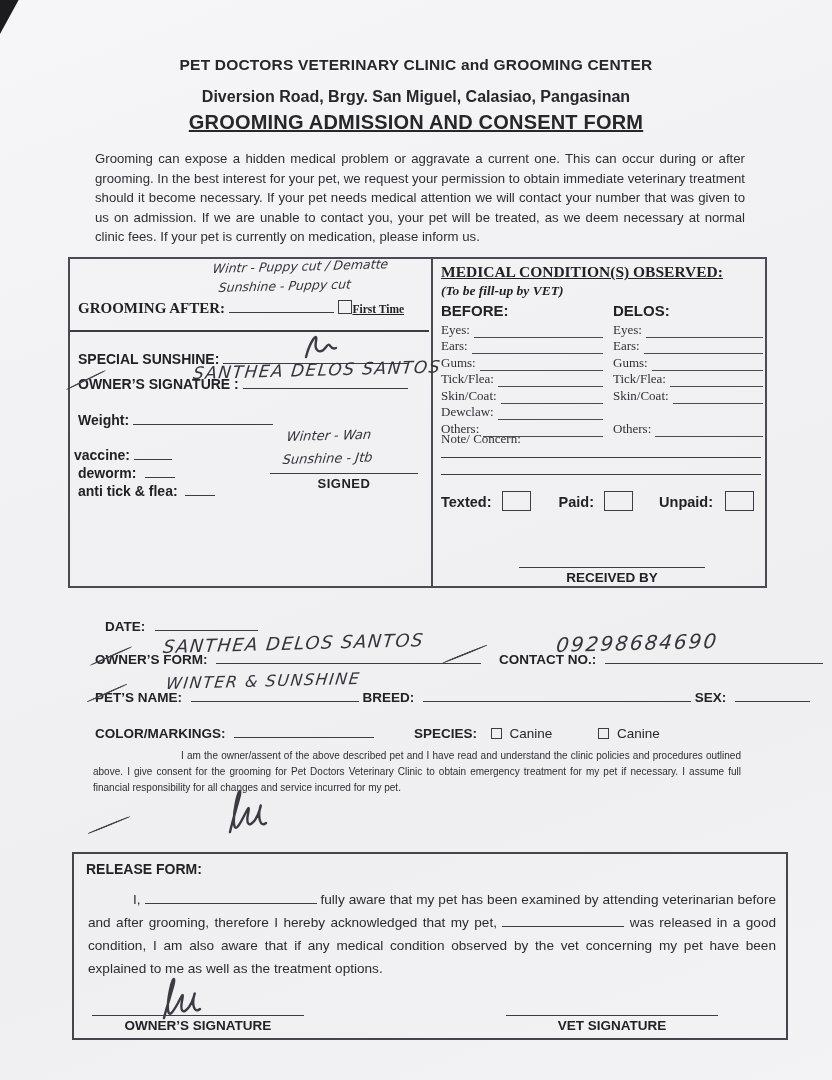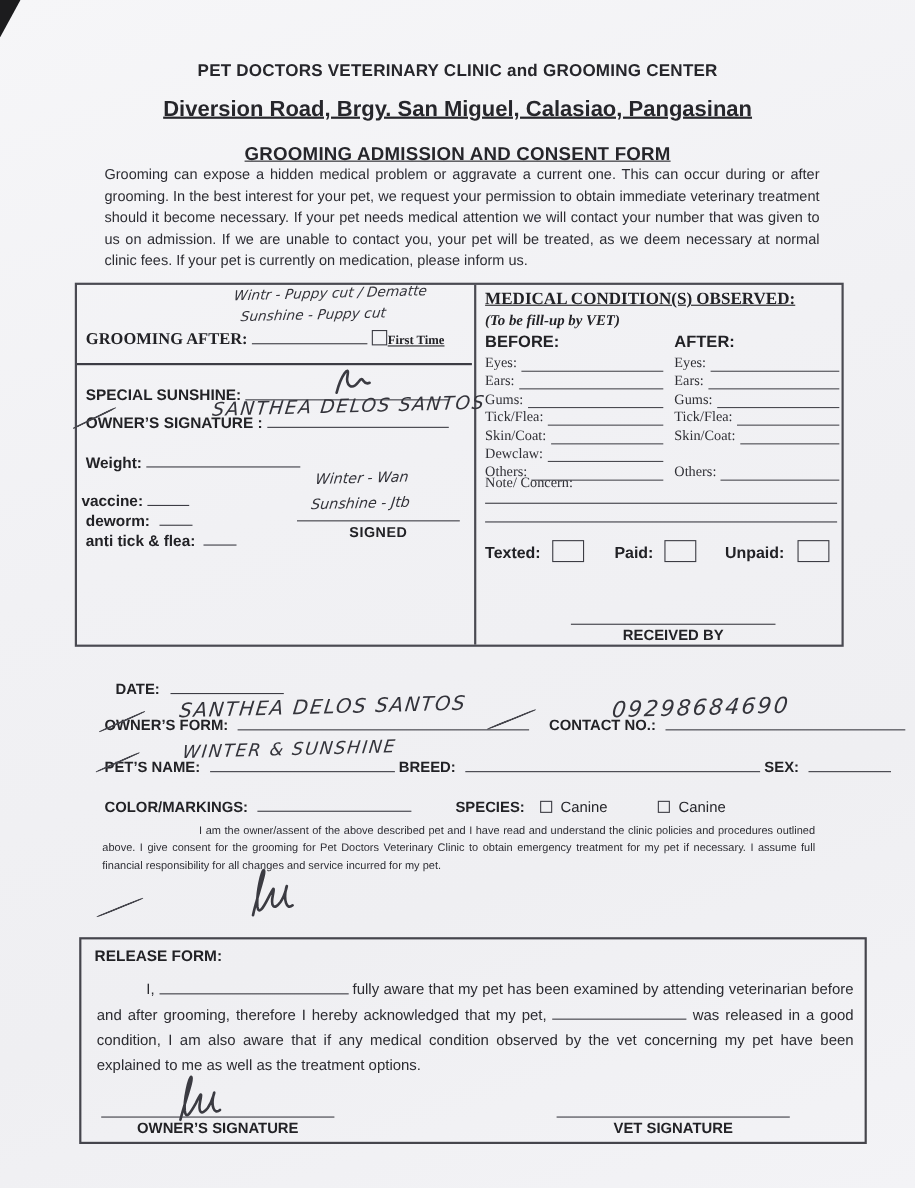--- a/index.html
+++ b/index.html
@@ -29,22 +29,22 @@
   .cb-lg{display:inline-block;width:27px;height:18px;border:1.7px solid #3c3c44;vertical-align:-4px;background:transparent;}
   .hw{
     font-family:"DejaVu Sans", sans-serif;font-style:italic;color:#34343b;
     display:inline-block;transform:rotate(-1.5deg) skewX(-8deg);transform-origin:left bottom;
     white-space:nowrap;
   }
   .hw-caps{letter-spacing:1.5px;}
   .pen{position:absolute;border-top:2.2px solid #45454c;border-radius:40%;}
   .header{position:absolute;top:56px;left:0;width:832px;text-align:center;}
   .header .t1{font-size:15.5px;font-weight:bold;letter-spacing:.2px;}
-  .header .t2{font-size:20px;font-weight:bold;margin-top:14px;text-decoration:underline;}
-  .header .t3{font-size:17px;font-weight:bold;margin-top:19px;text-decoration:underline;letter-spacing:.2px;}
+  .header .t2{font-size:16px;font-weight:bold;margin-top:14px;}
+  .header .t3{font-size:20px;font-weight:bold;margin-top:5px;text-decoration:underline;letter-spacing:.2px;}
   .intro{
     position:absolute;top:149px;left:95px;width:650px;
     font-size:13.2px;line-height:19.6px;text-align:justify;color:#2d2d33;
   }
   .mainbox{position:absolute;left:68px;top:257px;width:699px;height:331px;border:2px solid #4a4a52;box-sizing:border-box;}
   .vdiv{position:absolute;left:361px;top:0;bottom:0;width:2px;background:#4a4a52;}
   .mrow{display:flex;align-items:flex-end;font-size:13px;height:16.5px;color:#2f2f35;}
   .mrow .fill{flex:1;border-bottom:1.4px solid #4a4a50;margin-left:4px;height:13px;}
   .sig-svg{stroke:#3b3b42;stroke-width:2.4;fill:none;stroke-linecap:round;}
   .consent{
@@ -118,21 +118,21 @@
 
     <span class="abs hw" style="left:216px;top:170px;font-size:13px;">Winter - Wan</span>
     <span class="abs hw" style="left:212px;top:193px;font-size:13px;">Sunshine - Jtb</span>
     <div class="line" style="left:200px;width:148px;top:214px;"></div>
     <div class="abs lb" style="left:200px;top:217px;width:148px;text-align:center;font-size:13px;letter-spacing:.5px;">SIGNED</div>
 
     <div class="abs" style="left:363px;top:0;width:334px;height:327px;">
       <div class="abs lb serif u" style="left:8px;top:4px;font-size:15.5px;">MEDICAL CONDITION(S) OBSERVED:</div>
       <div class="abs lb serif" style="left:8px;top:24px;font-size:13.5px;font-style:italic;">(To be fill-up by VET)</div>
       <div class="abs lb" style="left:8px;top:43px;font-size:15px;">BEFORE:</div>
-      <div class="abs lb" style="left:180px;top:43px;font-size:15px;">AFTER:</div>
+      <div class="abs lb" style="left:180px;top:43px;font-size:15px;">DELOS:</div>
 
       <div class="abs serif" style="left:8px;top:62px;width:162px;">
         <div class="mrow">
             <span>Eyes:</span>
             <span class="fill"></span>
           </div>
         <div class="mrow">
             <span>Ears:</span>
             <span class="fill"></span>
           </div>

